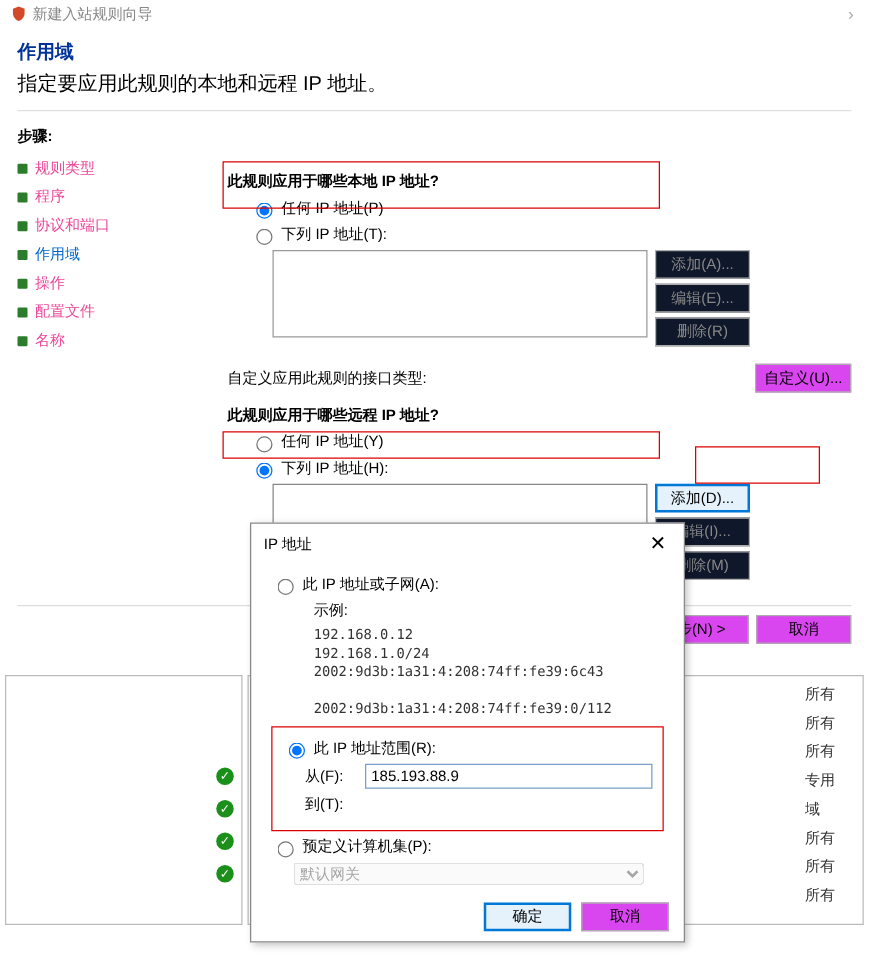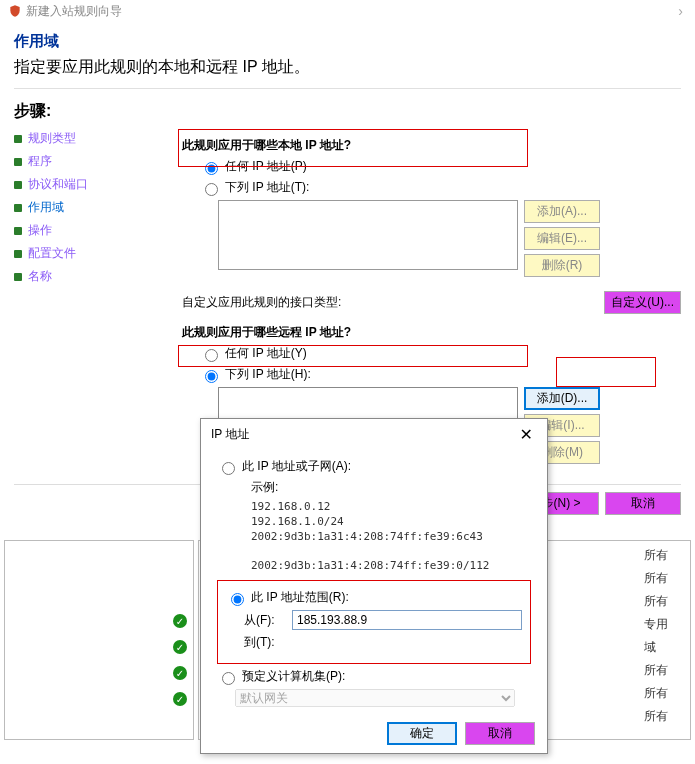--- a/index.html
+++ b/index.html
@@ -51,35 +51,35 @@
     padding: 0 14px;
     gap: 18px;
   }
   .steps {
     width: 150px;
     flex-shrink: 0;
   }
   .steps-title {
     font-weight: bold;
     margin-bottom: 8px;
-    font-size: 16px;
+    font-size: 12px;
   }
   .step {
     display: flex;
     align-items: center;
     gap: 6px;
     margin: 6px 0;
     font-size: 12px;
     cursor: pointer;
   }
   .step .bullet {
     width: 8px; height: 8px; background: #2b7d2b; border-radius: 1px;
     flex-shrink: 0;
   }
-  .step .lbl { color: #8b5cf6; }
+  .step .lbl { color: #ec4899; }
   .step.current .lbl { color: #0066cc; }
   .main {
     flex: 1;
     position: relative;
     padding-top: 32px;
   }
   .group-label { font-weight: bold; margin: 4px 0; }
   .radio-row {
     display: flex; align-items: center; gap: 4px;
     margin: 4px 0 4px 18px;
@@ -102,21 +102,21 @@
     min-width: 76px;
     padding: 2px 6px;
     font-size: 12px;
     border: 1px solid #adadad;
     background: #d946ef;
     text-align: center;
     cursor: pointer;
   }
   .btn.disabled {
     color: #888;
-    background: #fef9c3;
+    background: #0f172a;
     cursor: default;
   }
   .btn.focus {
     border: 2px solid #0078d7;
     padding: 1px 5px;
     background: #e5f1fb;
   }
   .interface-row {
     display: flex;
     align-items: center;

